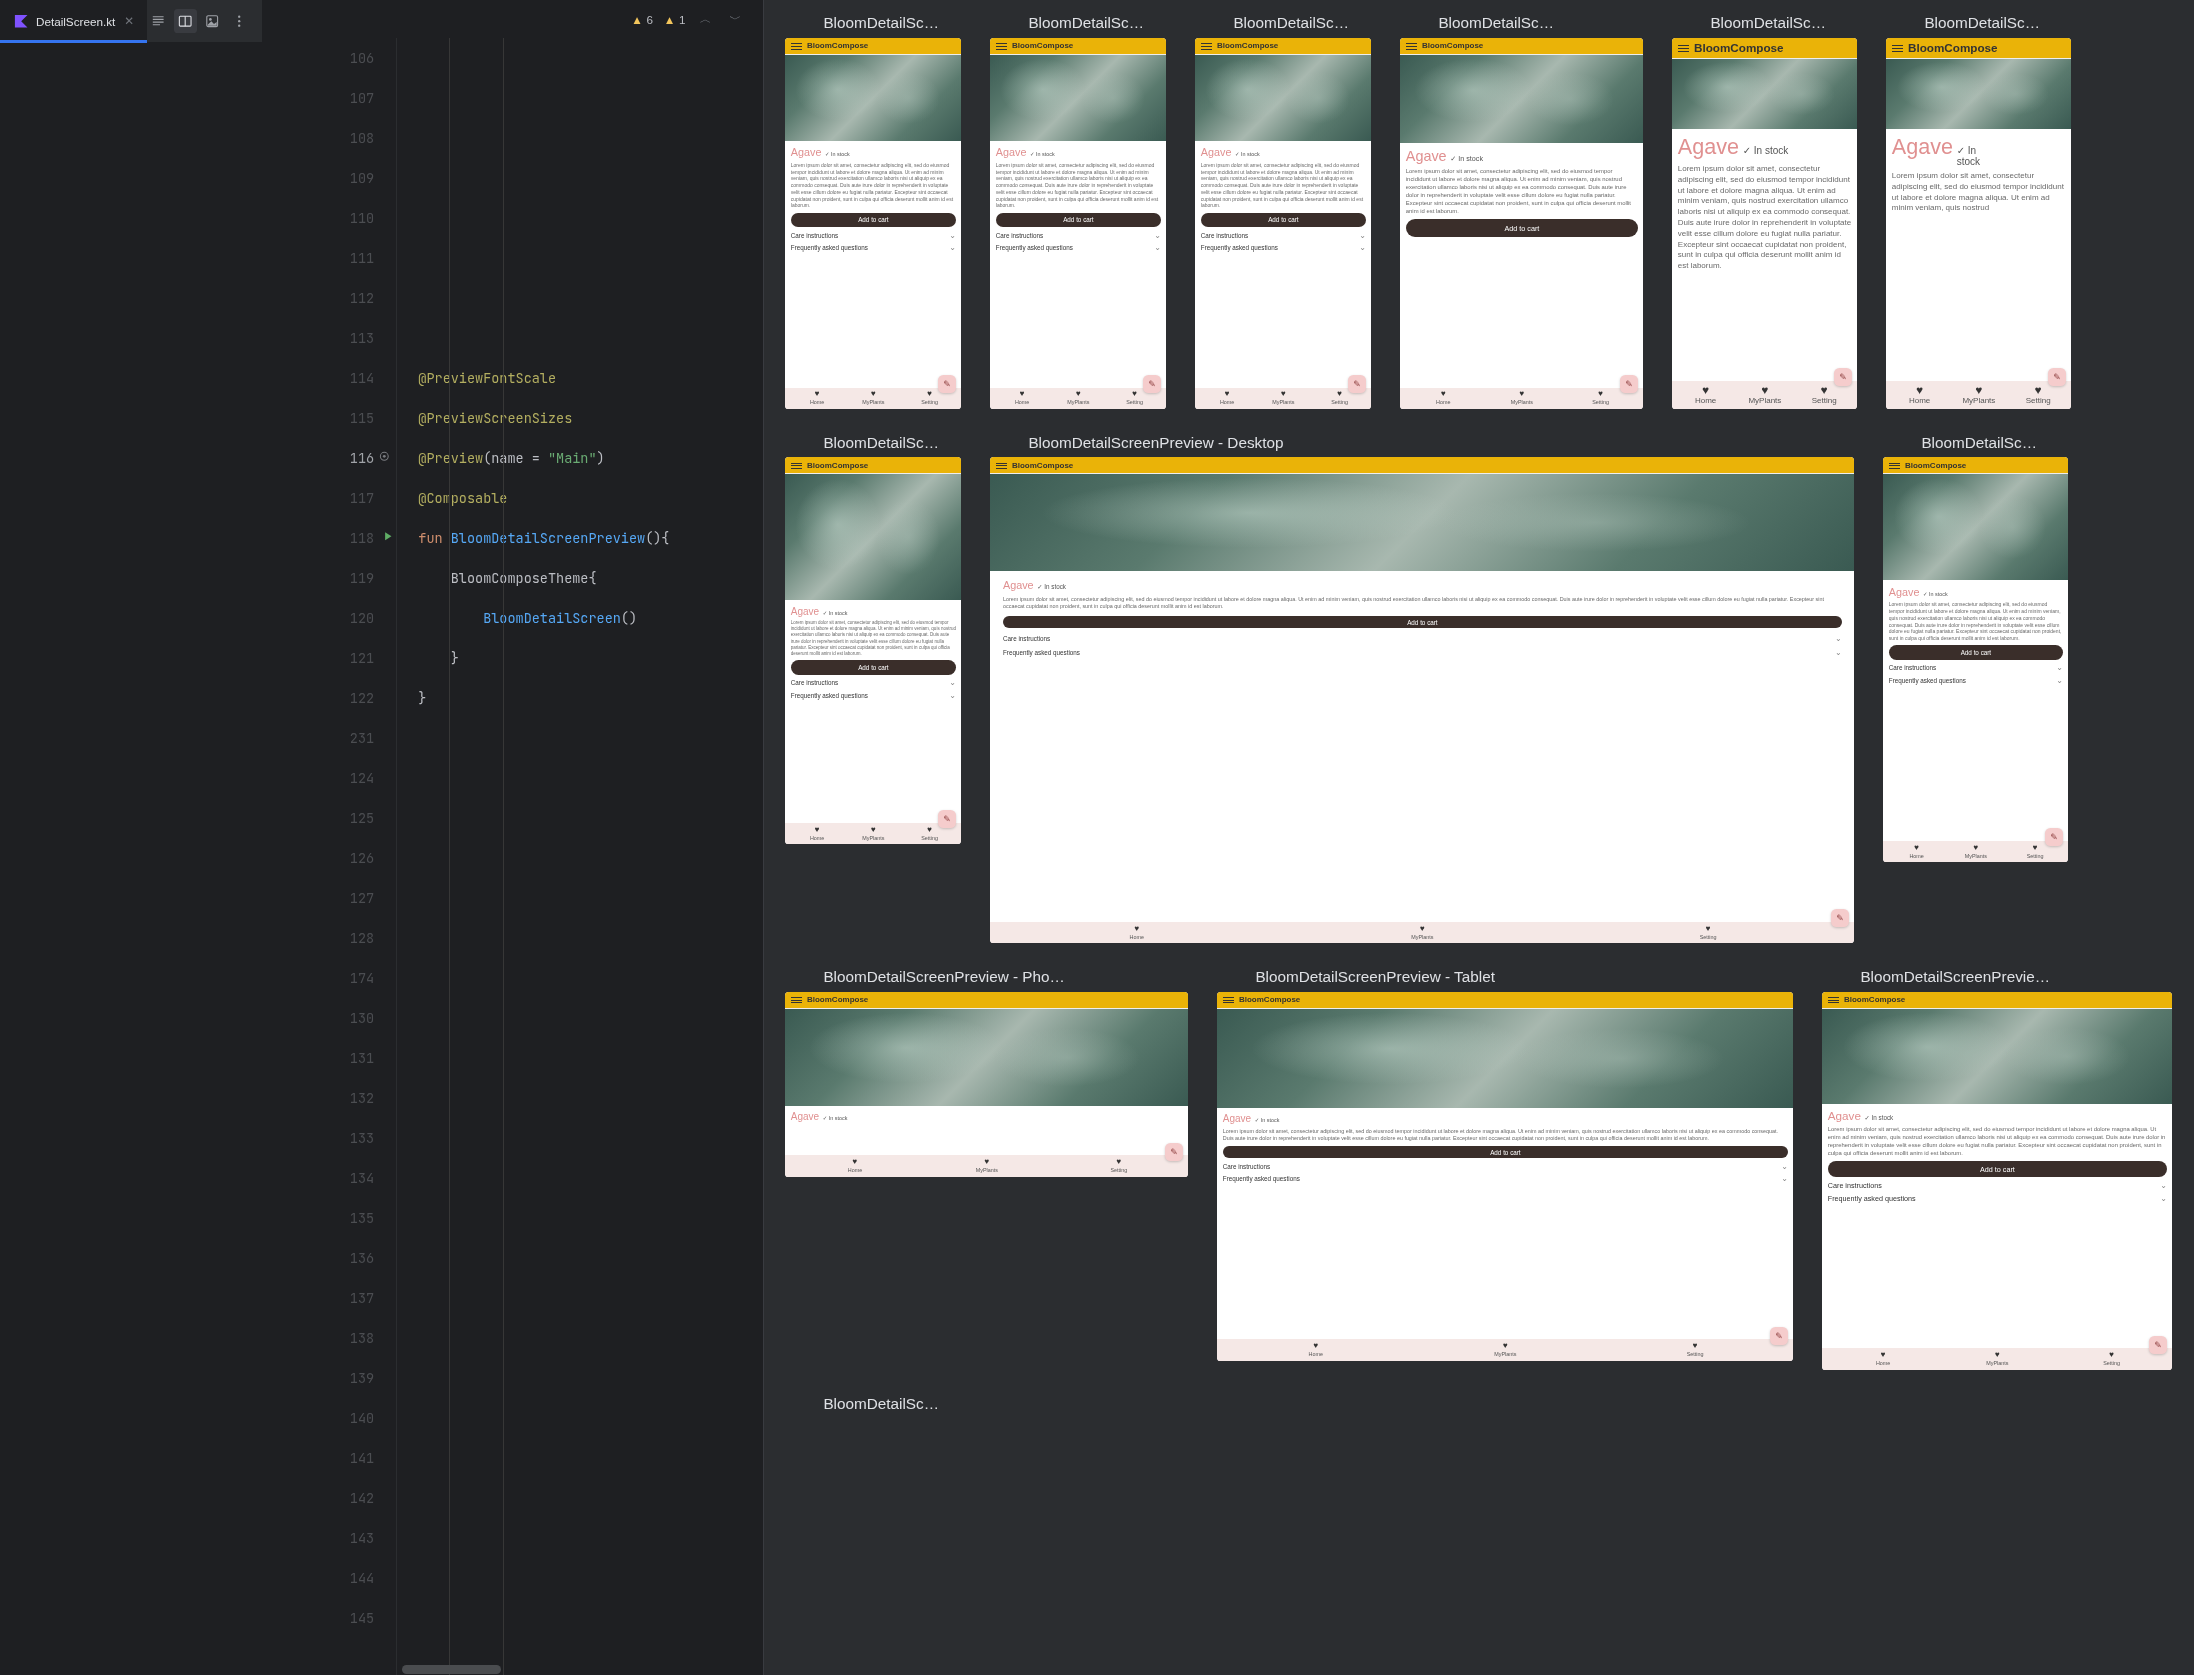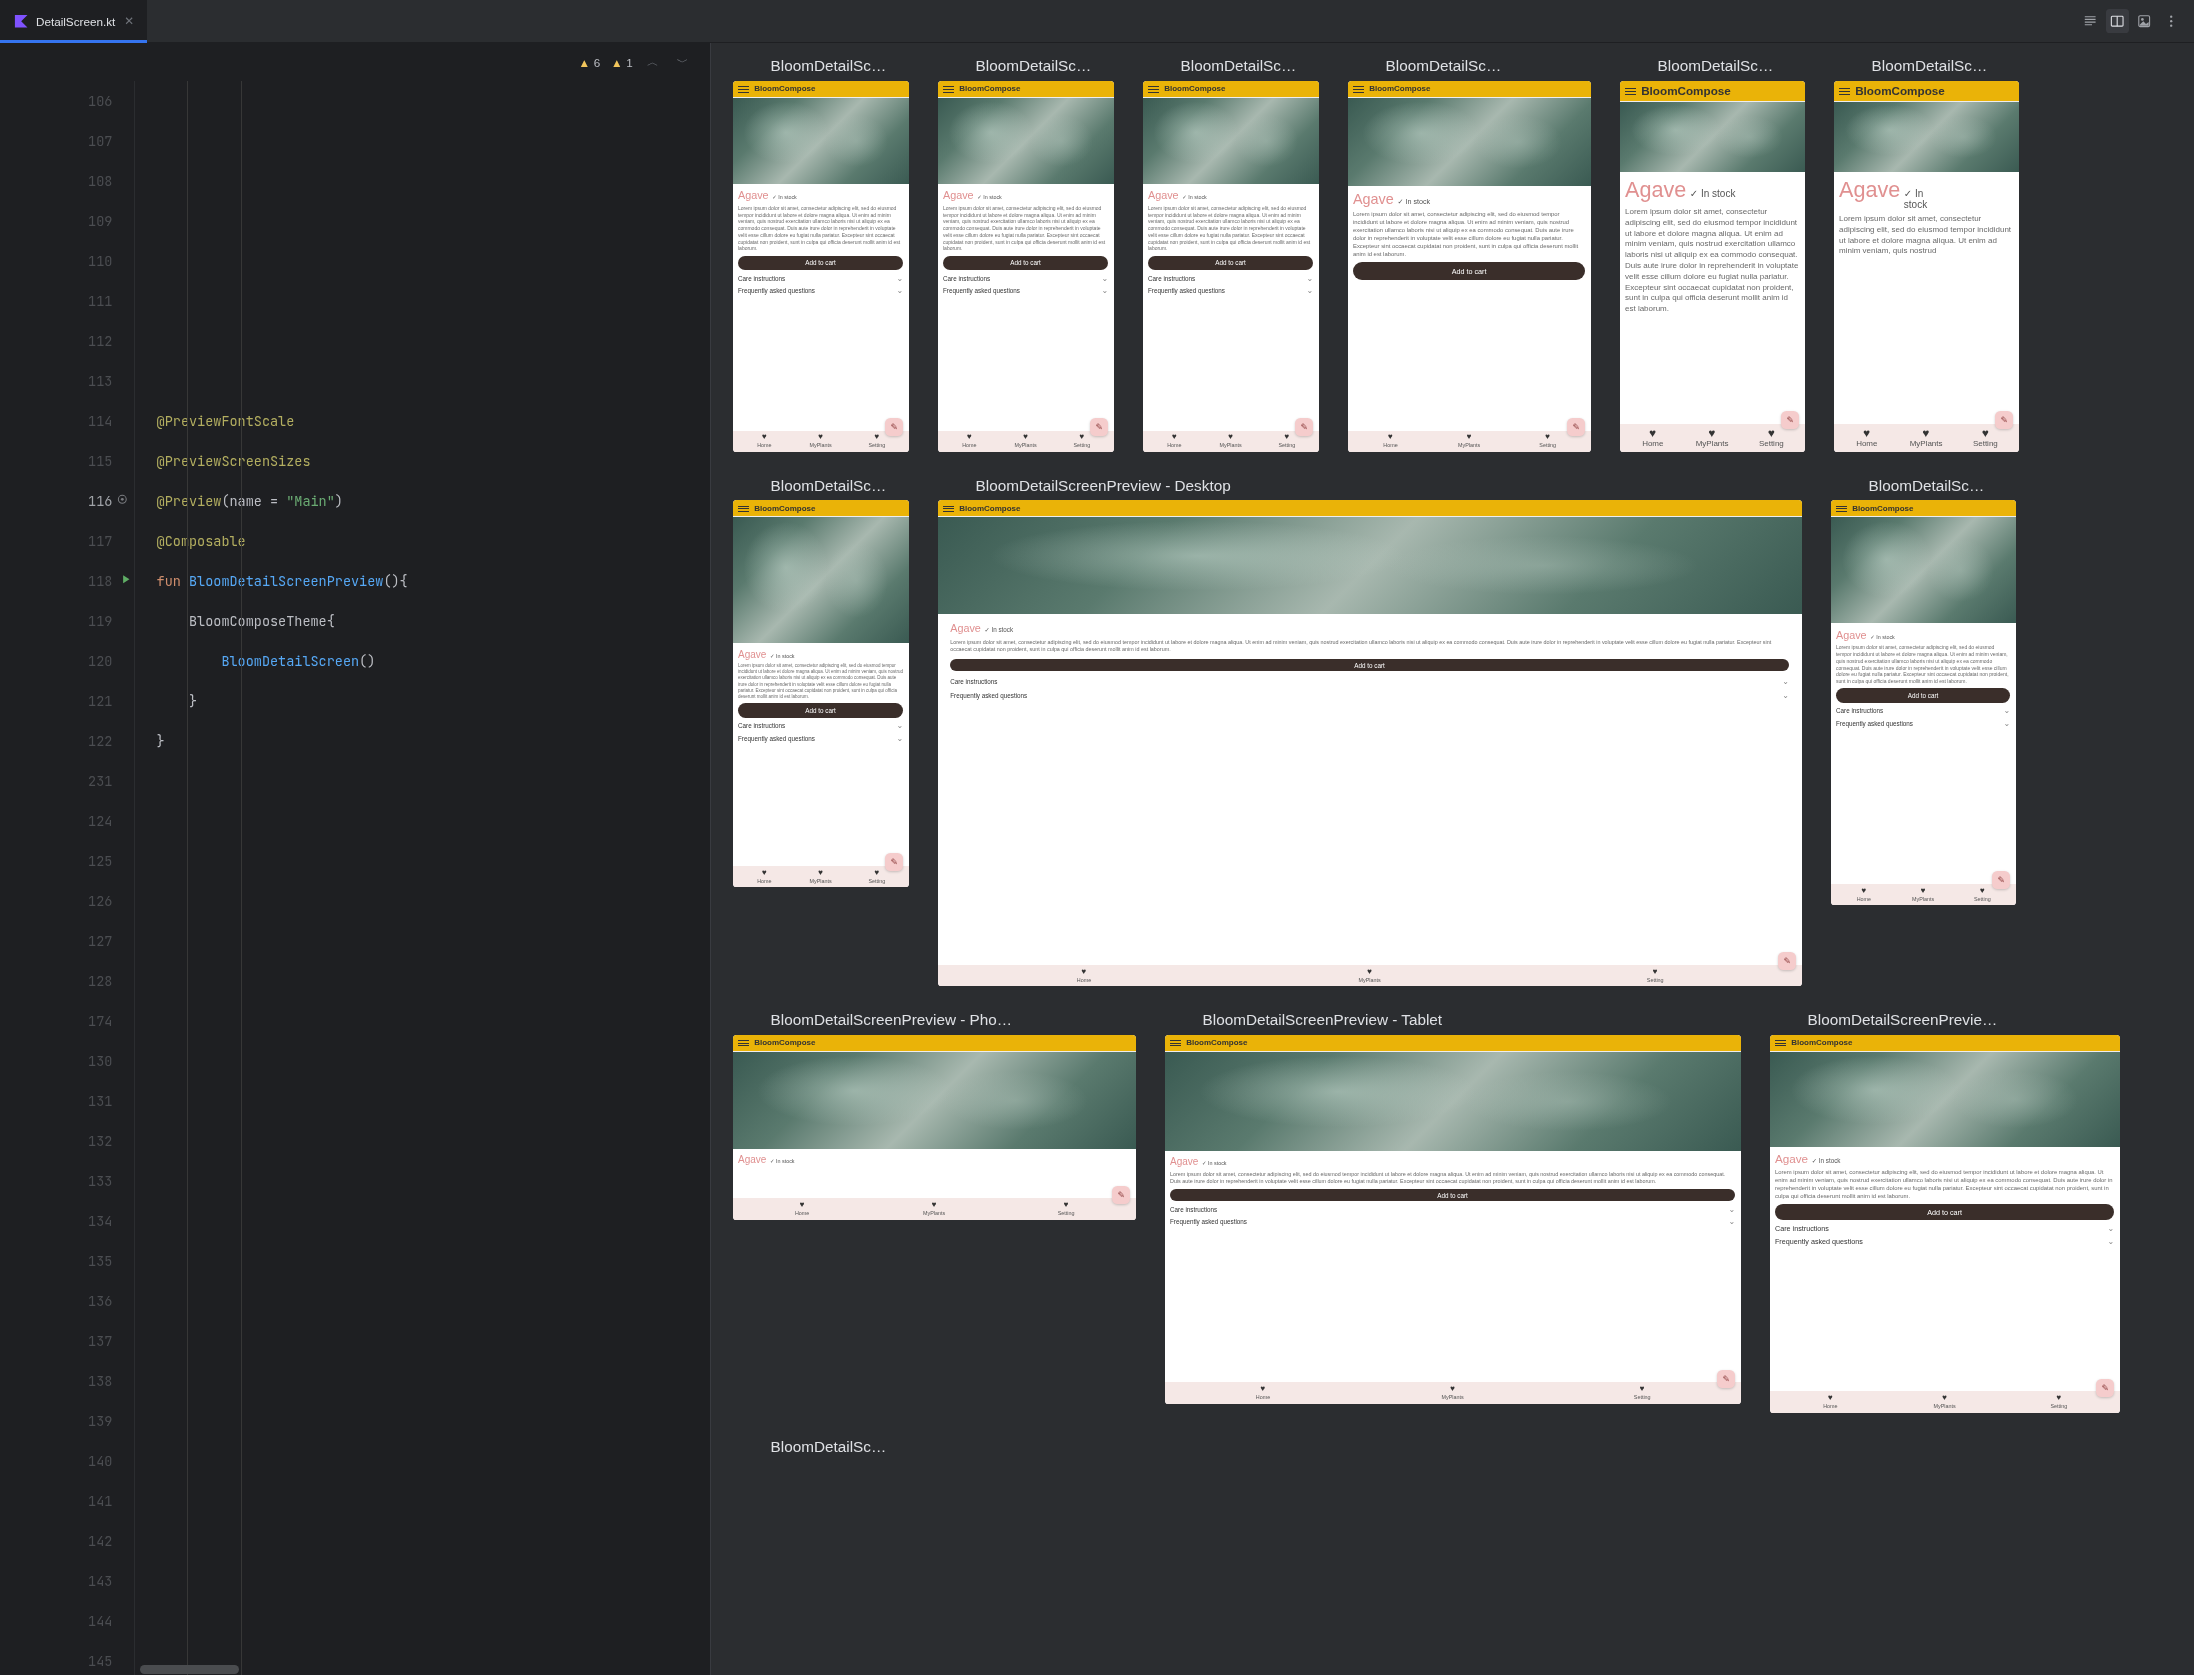--- a/index.html
+++ b/index.html
@@ -5,21 +5,21 @@
 * { margin: 0; padding: 0; box-sizing: border-box; }
 body {
   background: #1e1f22;
   color: #bcbec4;
   font-family: -apple-system, BlinkMacSystemFont, "Segoe UI", sans-serif;
   font-size: 11.7px;
   width: 2194px;
   height: 1676px;
   overflow: hidden;
 }
-.root { display: flex; flex-direction: column; height: 100%; }
+.root { display: flex; flex-direction: row; height: 100%; }
 
 
 .tab-bar {
   height: 43px;
   background: #2b2d30;
   border-bottom: 0.9px solid #1e1f22;
   display: flex;
   align-items: stretch;
 }
 .tab {

